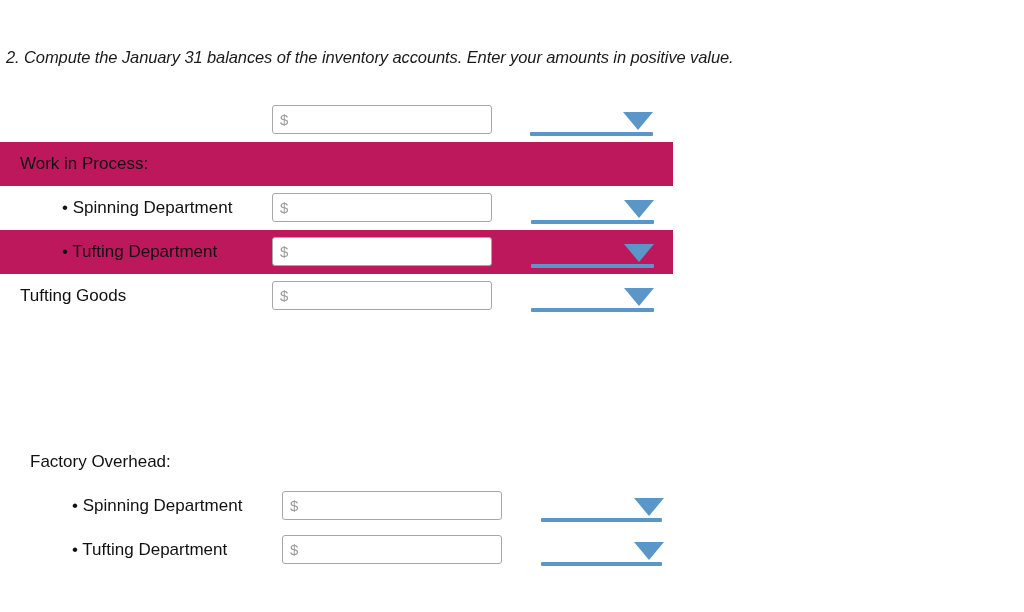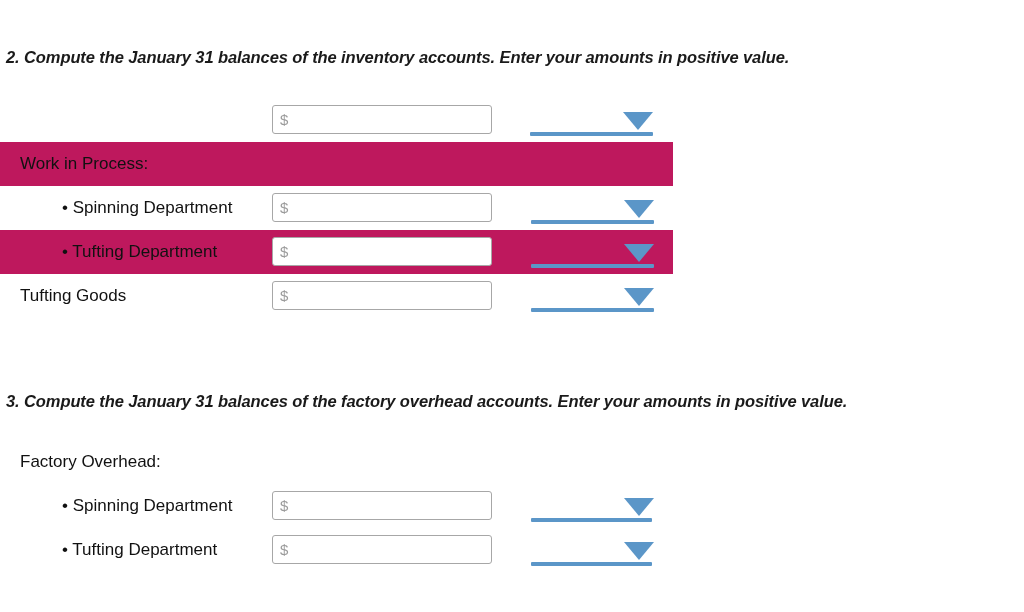--- a/index.html
+++ b/index.html
@@ -21,35 +21,35 @@
     width: 1024px;
     height: 612px;
   }
 
   
   .prompt {
     position: absolute;
     left: 6px;
     font-size: 16.5px;
     font-style: italic;
-    font-weight: 700;
+    font-weight: 400;
     letter-spacing: -0.1px;
     white-space: nowrap;
     color: #1a1a1a;
   }
   #prompt-2 { top: 48px; }
   #prompt-3 { top: 392px; }
 
   
   .table {
     position: absolute;
     left: 0;
   }
   #table-inventory { top: 98px; width: 673px; }
-  #table-overhead  { top: 440px; width: 673px; }
+  #table-overhead  { top: 440px; width: 673px; padding-left: 10px; }
 
   .row {
     position: relative;
     height: 44px;
     width: 100%;
     background: #ffffff;
   }
   .row.shaded { background: #be185d; }
 
   .row-label {
@@ -162,21 +162,20 @@
     <div class="row">
       <span class="row-label">Tufting Goods</span>
       <input class="amount-input" type="text" placeholder="$" style="">
       <div class="dropdown off-a">
         <span class="dd-line"></span>
         <span class="dd-caret"></span>
       </div>
     </div>
   </div>
 
-  <div class="prompt" id="prompt-3">3. Compute the January 31 balances of the factory overhead accounts. Enter your amounts in positive value.</div>
 
   <div class="table" id="table-overhead">
 
     <div class="row">
       <span class="row-label">Factory Overhead:</span>
     </div>
 
     <div class="row">
       <span class="row-label indent">• Spinning Department</span>
       <input class="amount-input" type="text" placeholder="$" style="">

